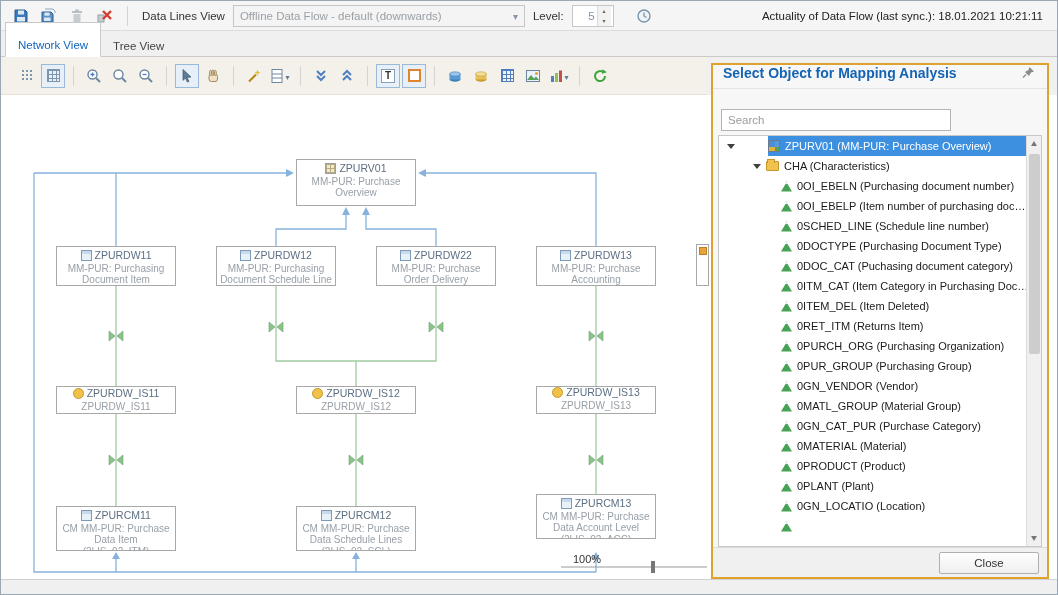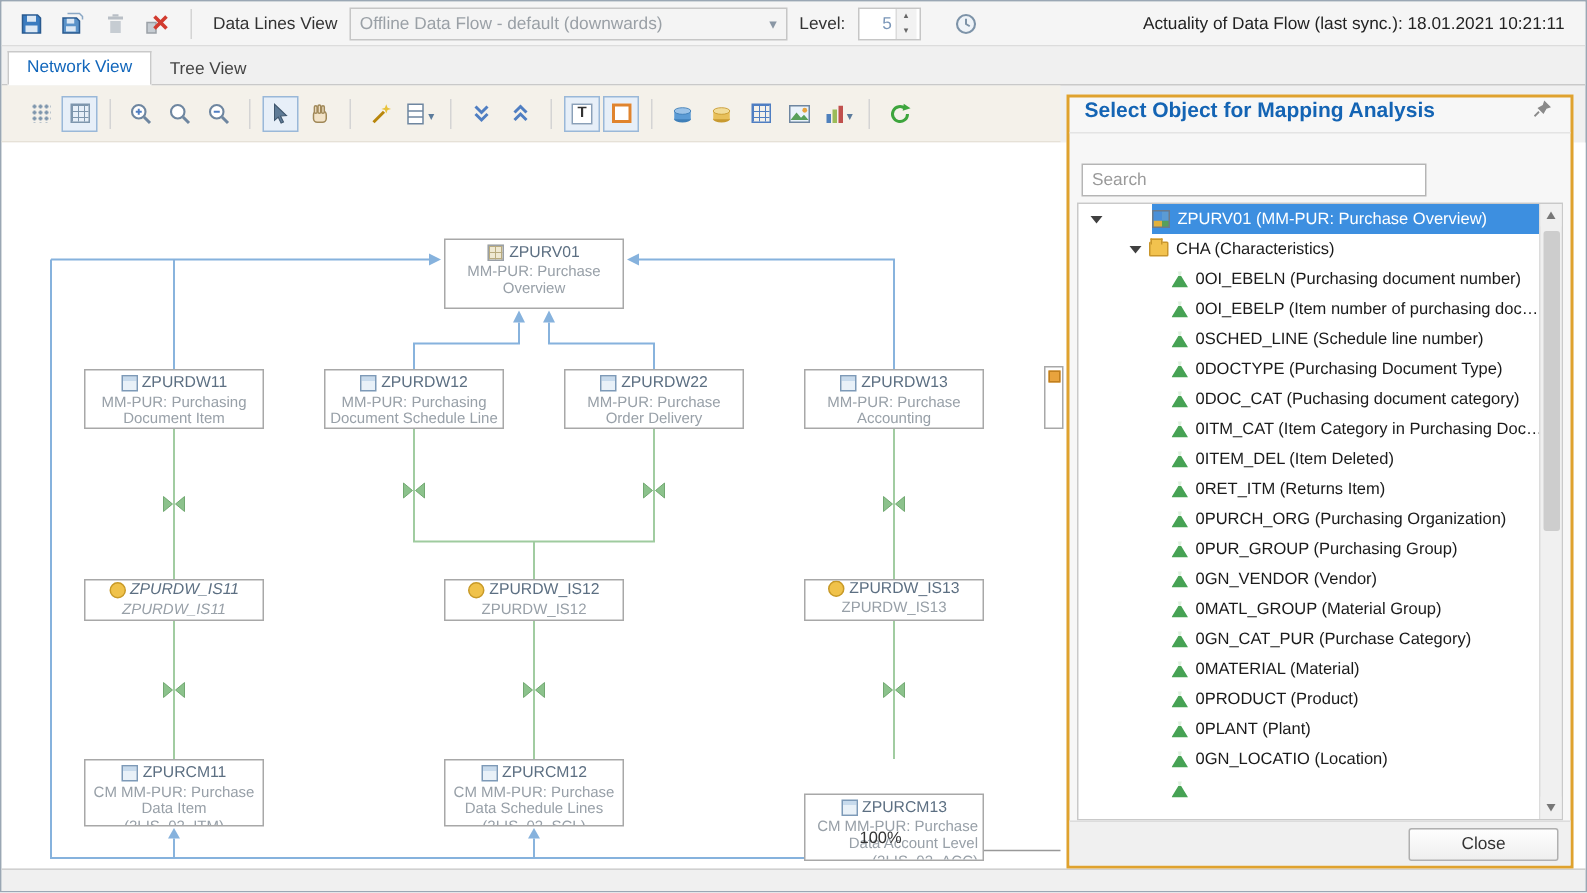--- a/index.html
+++ b/index.html
@@ -20,21 +20,21 @@
   .spinner { width:42px; height:22px; border:1px solid #c6c6c6; background:#fff; display:flex; }
   .spin-val { width:24px; border:none; outline:none; text-align:right; font-size:11.5px; color:#7a96b8;
               padding-right:2px; background:transparent; font-family:"Liberation Sans",sans-serif; }
   .spin-btns { width:14px; display:flex; flex-direction:column; border-left:1px solid #dcdcdc; }
   .spin-btns button { flex:1; border:none; background:#f2f2f2; font-size:6px; color:#666; cursor:pointer; line-height:6px; padding:0; }
   .actuality { margin-left:auto; font-size:11.5px; color:#222; padding-right:6px; white-space:nowrap; }
 
   
   .tabbar { position:absolute; left:0; top:30px; width:100%; height:26px; background:#f0f0f0;
             border-bottom:1px solid #c9c9c9; display:flex; align-items:flex-end; padding-left:4px; }
-  .tab { padding:4px 12px 5px; font-size:11.5px; color:#444; cursor:pointer; margin-bottom:-1px; }
+  .tab { padding:16px 12px 5px; font-size:11.5px; color:#444; cursor:pointer; margin-bottom:-1px; }
   .tab.active { background:#fff; border:1px solid #c9c9c9; border-bottom:1px solid #fff; color:#1166bb; }
 
   
   .toolbar2 { position:absolute; left:0; top:56px; width:706px; height:38px; background:#f4f1ea;
               border-bottom:1px solid #e6e1d7; display:flex; align-items:center; padding-left:14px; gap:2px; }
   .db { width:24px; height:24px; border:1px solid transparent; background:transparent; display:flex;
         align-items:center; justify-content:center; cursor:pointer; position:relative; }
   .db.pressed { border-color:#9ab8d8; background:#e7eff8; }
   .db .cdn::after { content:"▾"; font-size:8px; color:#5b7b9c; margin-left:1px; }
   .ic-dots { width:13px; height:13px; background-image:radial-gradient(#7e96ad 1.2px, transparent 1.3px);
@@ -381,21 +381,21 @@
     <div class="node" style="left:535px; top:151px; height:40px;">
       <div class="ntitle">
           <span class="n-ic sheet"></span>
           <span>ZPURDW13</span>
         </div>
       <div class="nsub">MM-PUR: Purchase Accounting</div>
     </div>
     <div class="node partial" style="left:695px; top:149px;">
       <span class="orange-chip"></span>
     </div>
-    <div class="node" style="left:55px; top:291px; height:28px; padding-top:1px;font-style:italic;">
+    <div class="node" style="left:55px; top:291px; height:28px; padding-top:1px;">
       <div class="ntitle">
           <span class="n-ic source"></span>
           <span>ZPURDW_IS11</span>
         </div>
       <div class="nsub">ZPURDW_IS11</div>
     </div>
     <div class="node" style="left:295px; top:291px; height:28px; padding-top:1px;">
       <div class="ntitle">
           <span class="n-ic source"></span>
           <span>ZPURDW_IS12</span>
@@ -416,21 +416,21 @@
         </div>
       <div class="nsub">CM MM-PUR: Purchase Data Item (2LIS_02_ITM)</div>
     </div>
     <div class="node" style="left:295px; top:411px; height:45px;">
       <div class="ntitle">
           <span class="n-ic sheet"></span>
           <span>ZPURCM12</span>
         </div>
       <div class="nsub">CM MM-PUR: Purchase Data Schedule Lines (2LIS_02_SCL)</div>
     </div>
-    <div class="node" style="left:535px; top:434px; height:45px;text-align:right;">
+    <div class="node" style="left:535px; top:399px; height:45px;">
       <div class="ntitle">
           <span class="n-ic sheet"></span>
           <span>ZPURCM13</span>
         </div>
       <div class="nsub">CM MM-PUR: Purchase Data Account Level (2LIS_02_ACC)</div>
     </div>
 
     <div class="zoomlabel">100%</div>
   </div>
 

